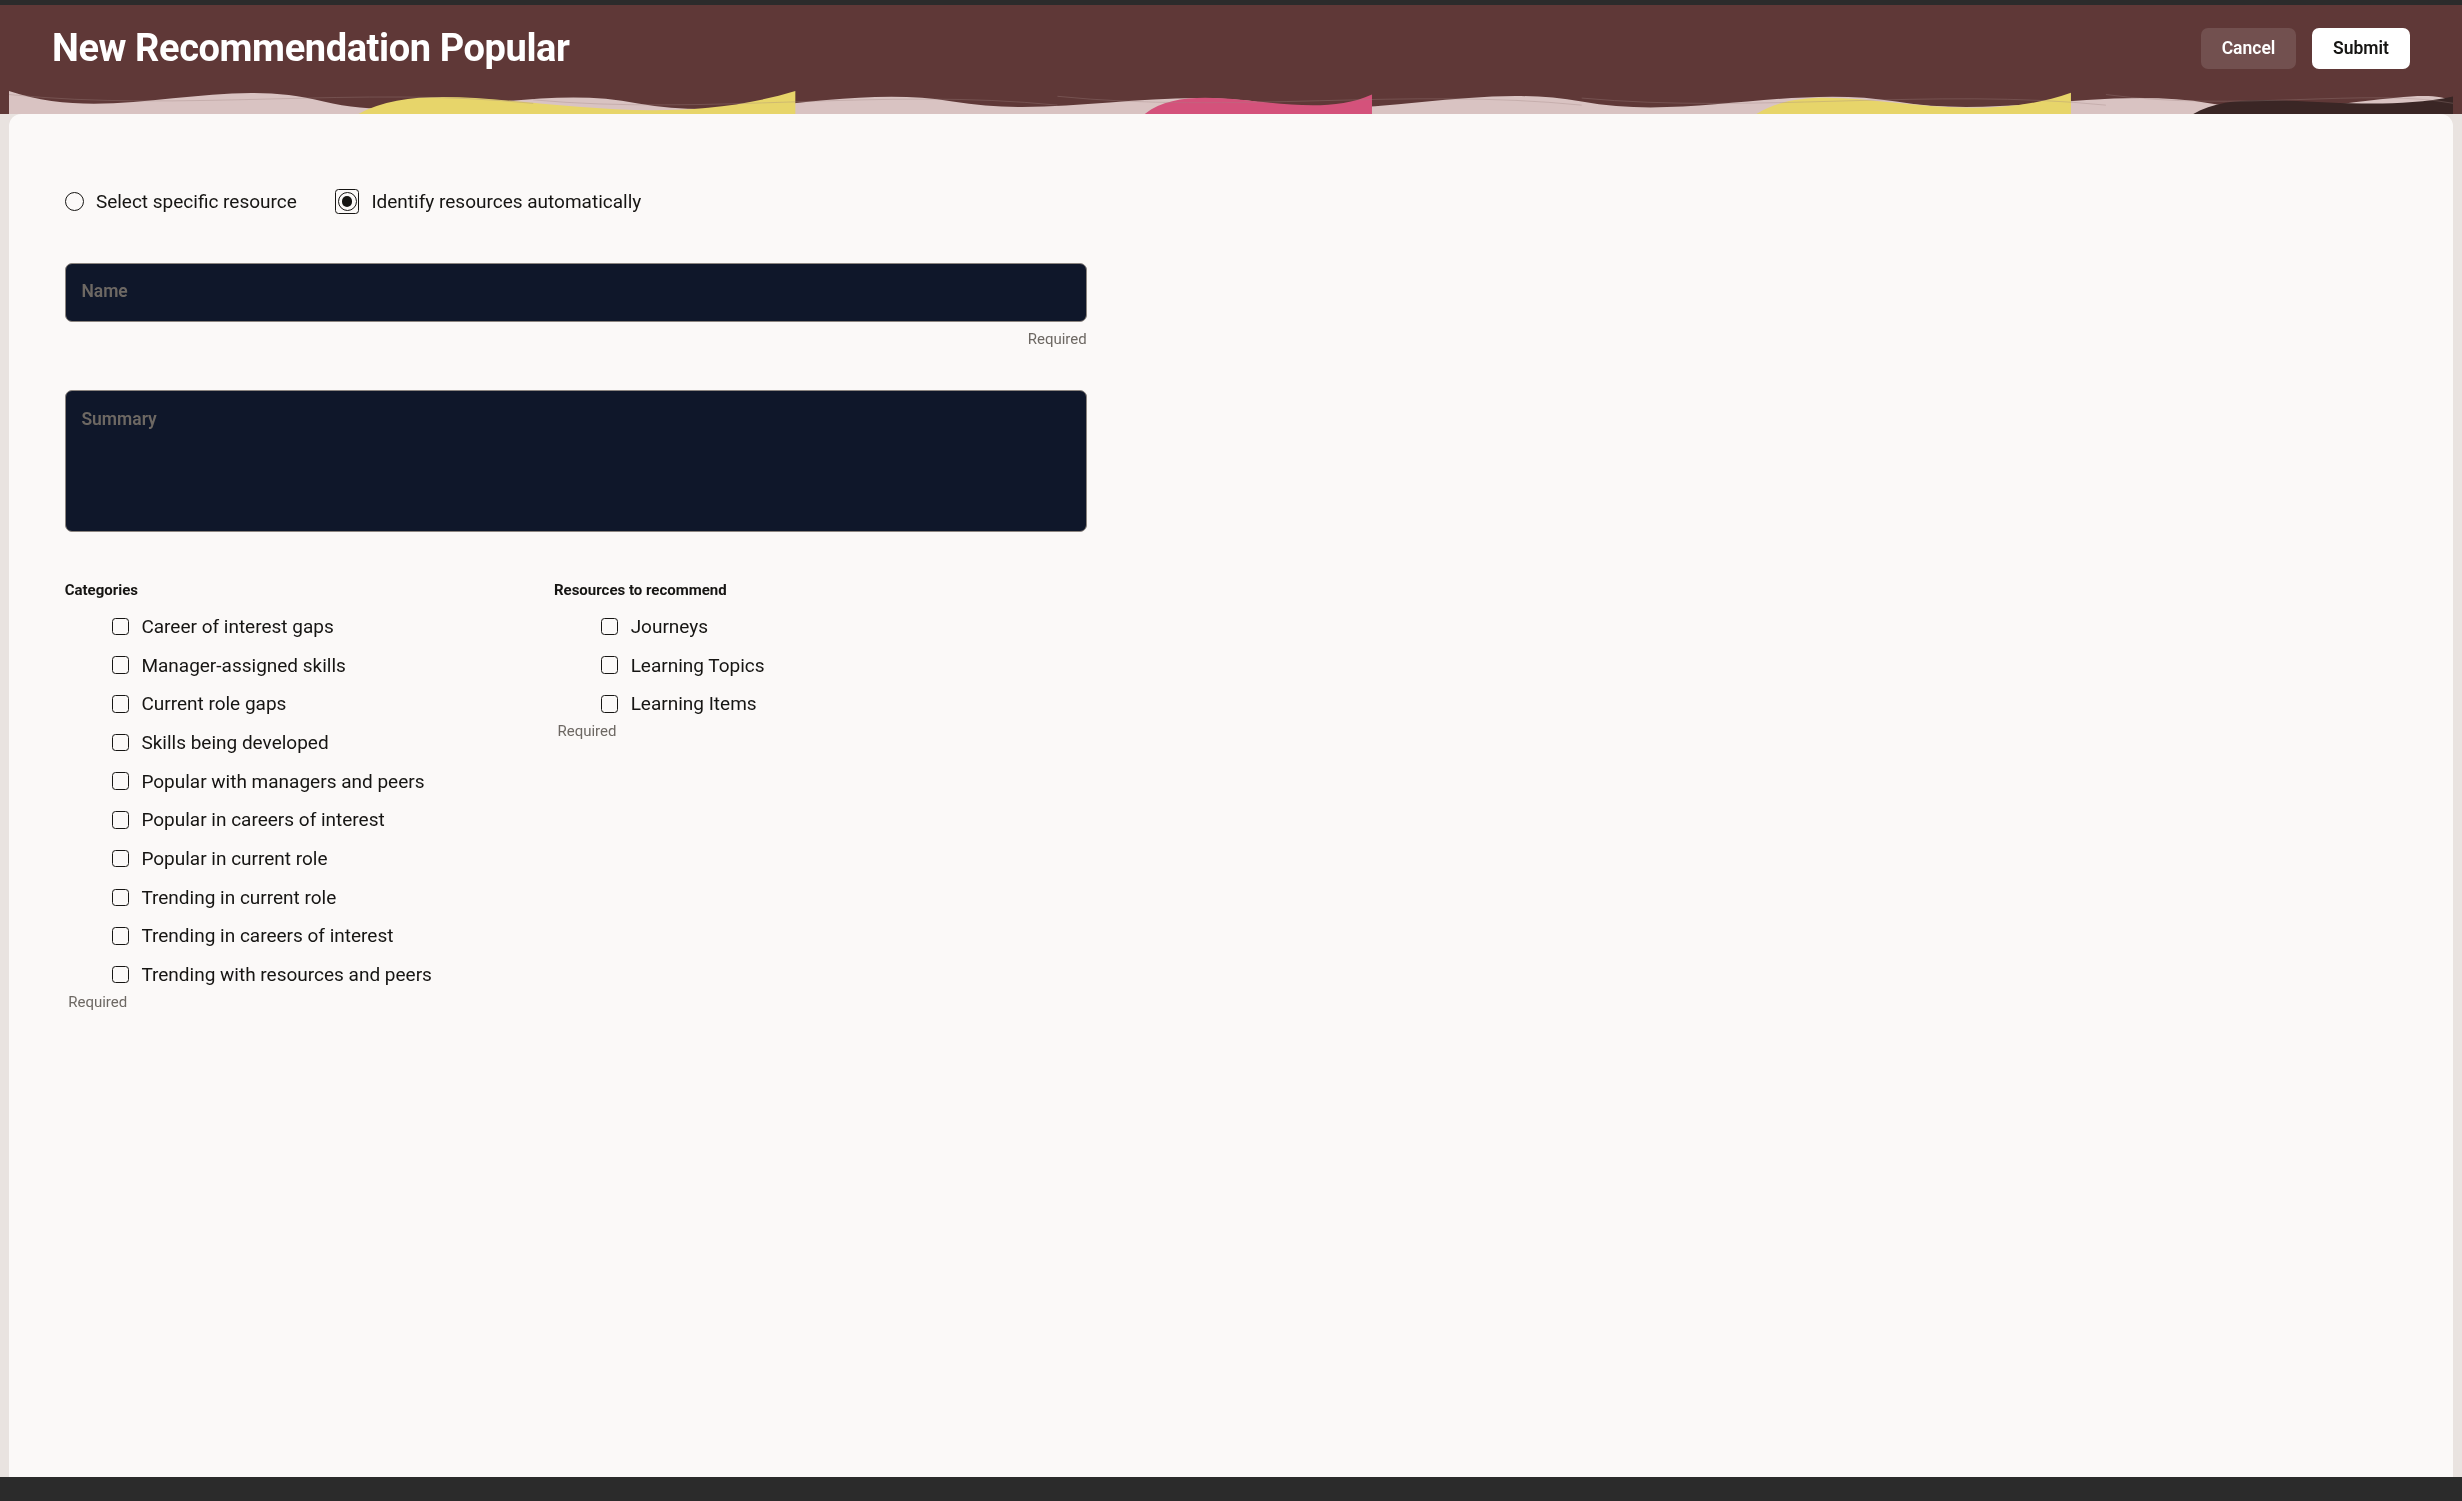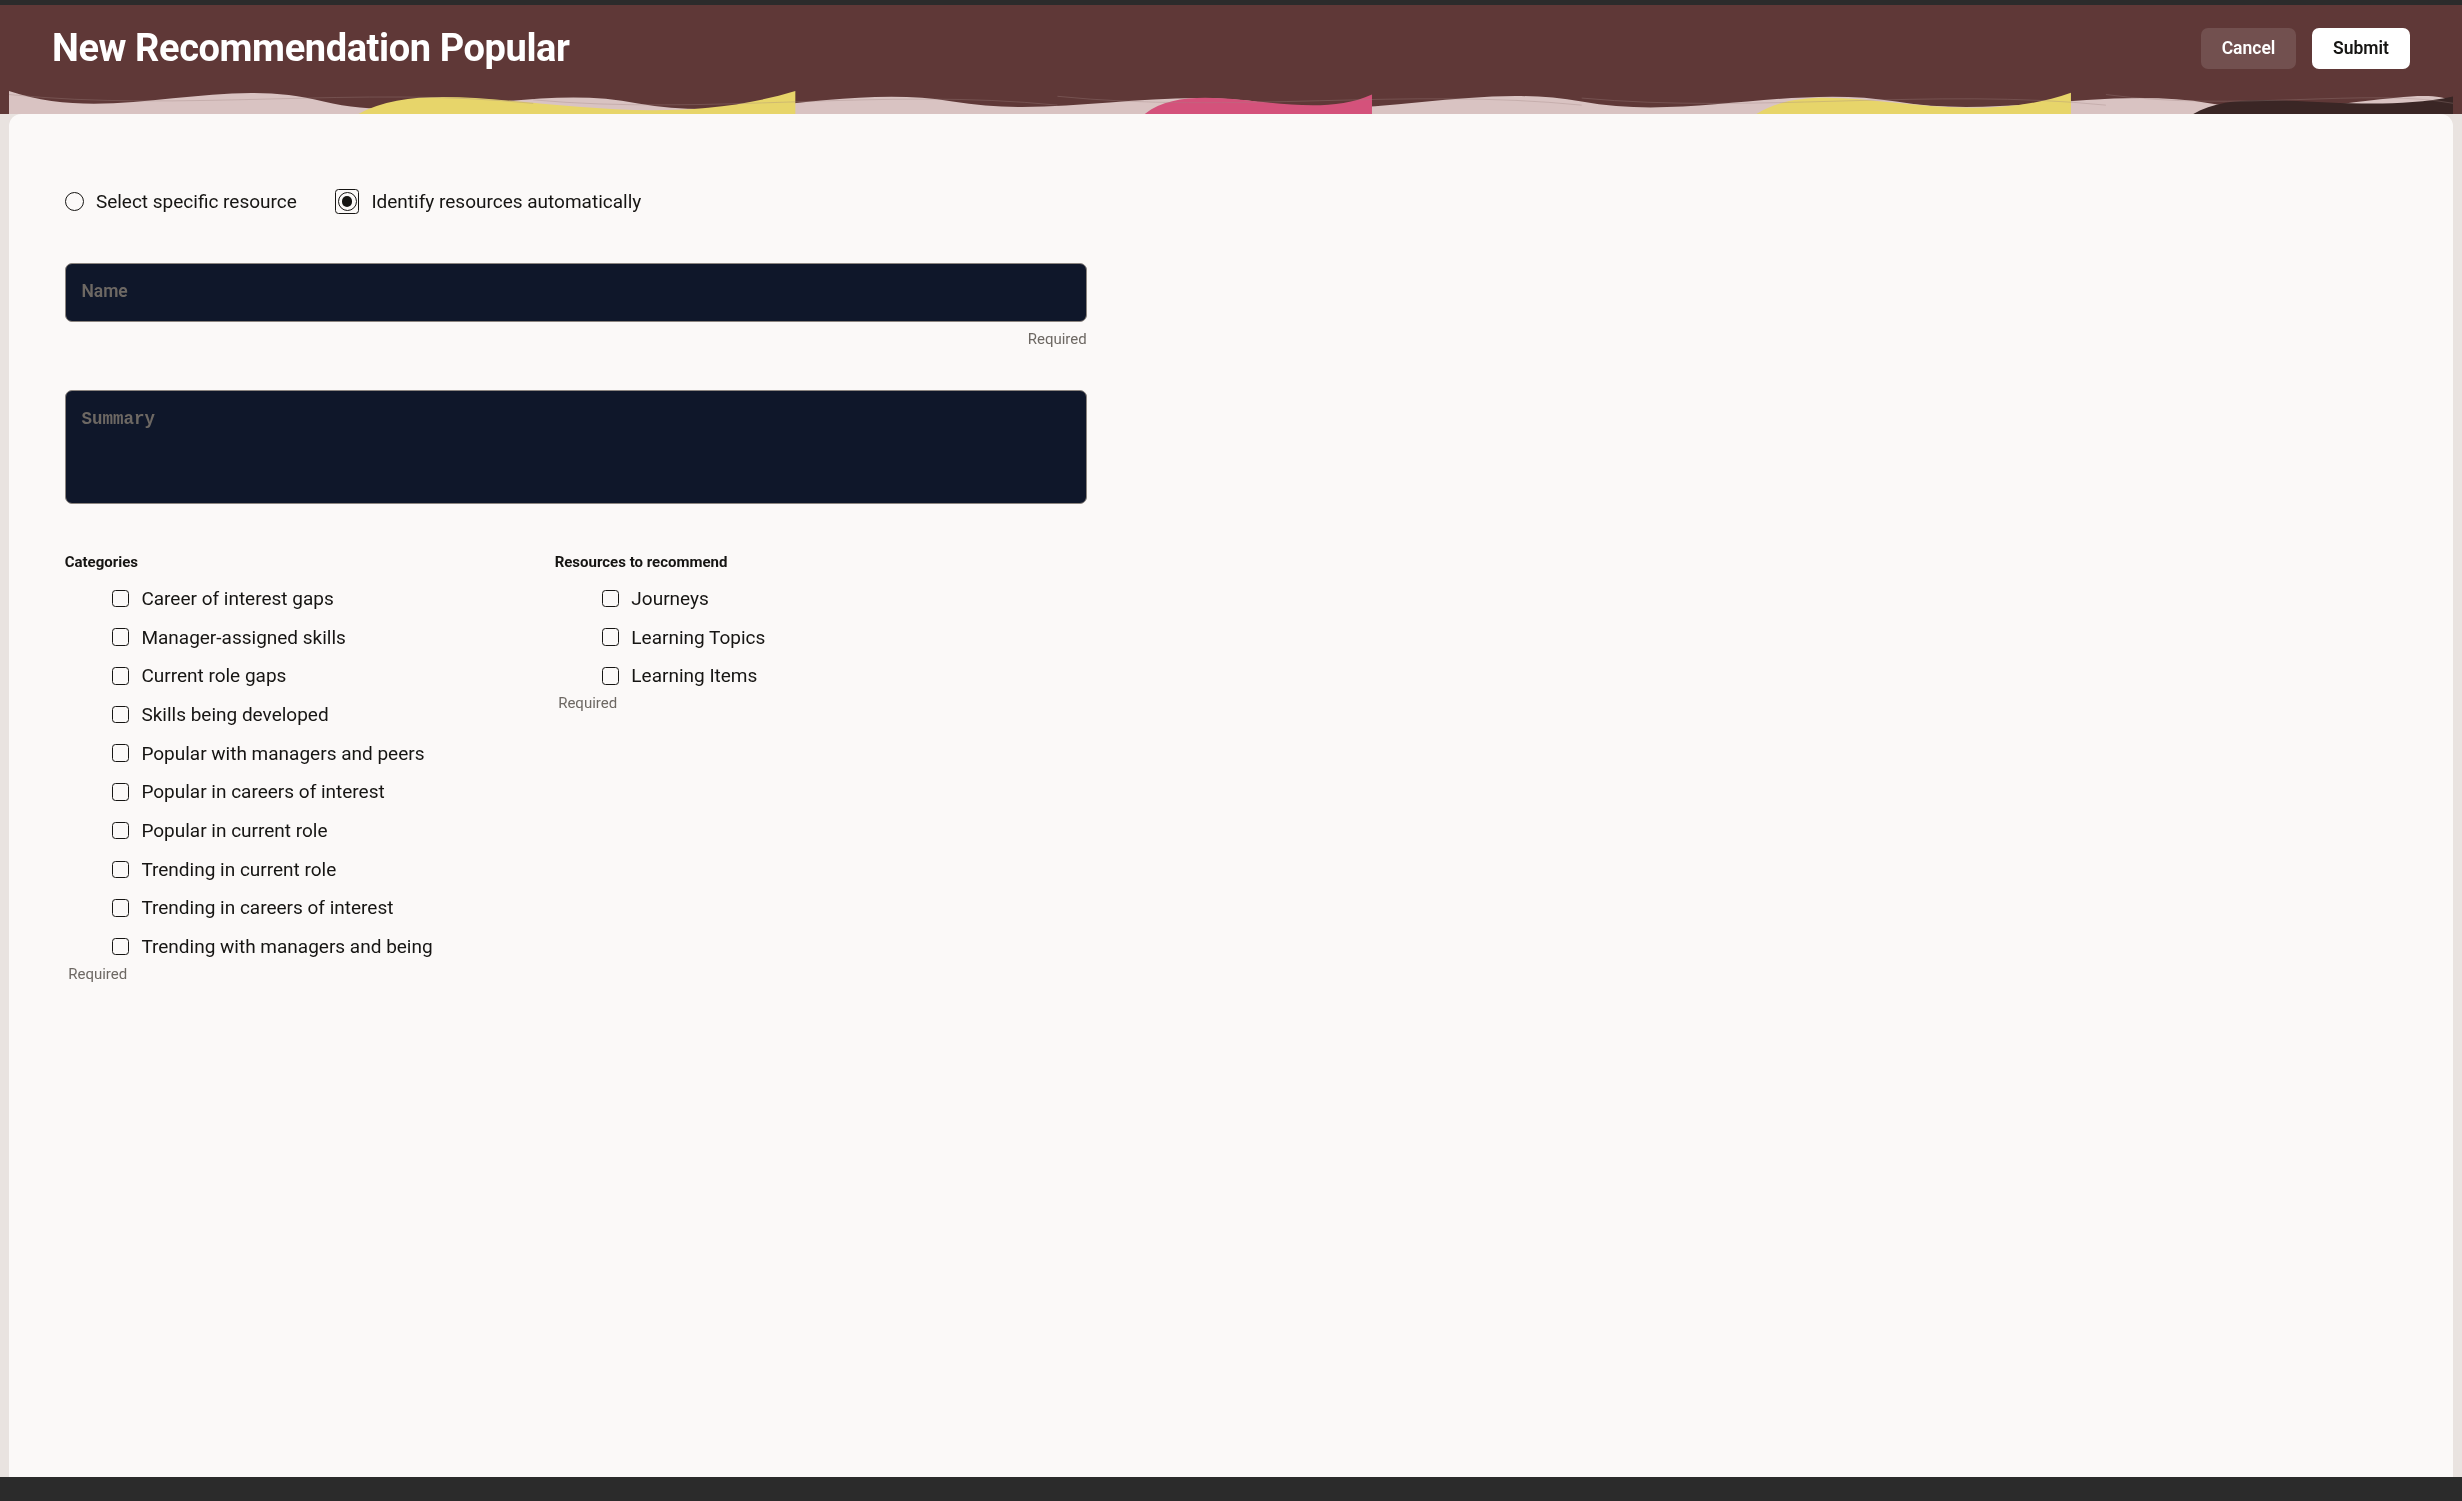--- a/index.html
+++ b/index.html
@@ -117,21 +117,21 @@
   }
   .input-shell {
     position: relative;
     width: 1022px;
     max-width: 100%;
     background: #0f172a;
     border: 0.9px solid #8b8580;
     border-radius: 7px;
   }
   .input-shell.single { height: 59px; }
-  .input-shell.multi { height: 114px; font-family: Liberation Mono, monospace; }
+  .input-shell.multi { height: 142px; }
   .float-label {
     position: absolute;
     top: 17.5px;
     left: 15.7px;
     font-size: 17.5px;
     font-weight: 600;
     color: #6d6863;
     pointer-events: none;
   }
   .input-el {
@@ -298,21 +298,21 @@
             <label class="chk-item">
               <span class="chk-box"></span>
               <span class="chk-label">Trending in current role</span>
             </label>
             <label class="chk-item">
               <span class="chk-box"></span>
               <span class="chk-label">Trending in careers of interest</span>
             </label>
             <label class="chk-item">
               <span class="chk-box"></span>
-              <span class="chk-label">Trending with managers and being</span>
+              <span class="chk-label">Trending with resources and peers</span>
             </label>
           </div>
         <div class="hint-left">Required</div>
       </div>
 
       <div class="col">
         <div class="col-heading">Resources to recommend</div>
         <div class="chk-list" id="resources-list">
             <label class="chk-item">
               <span class="chk-box"></span>

